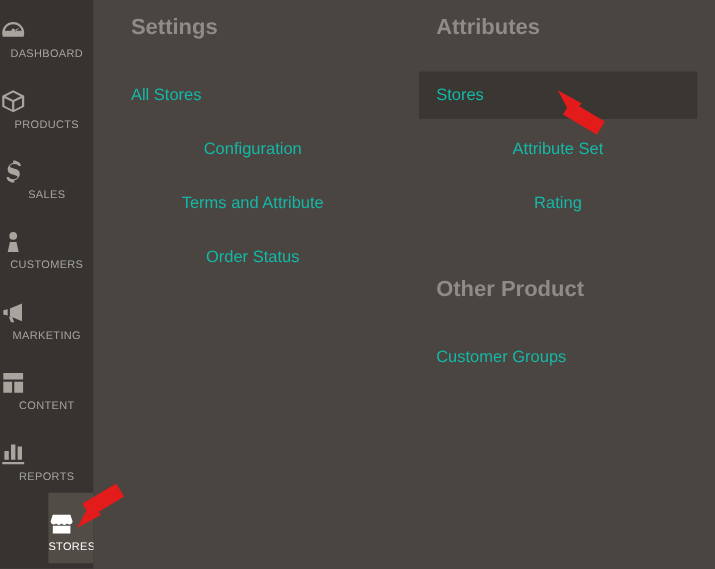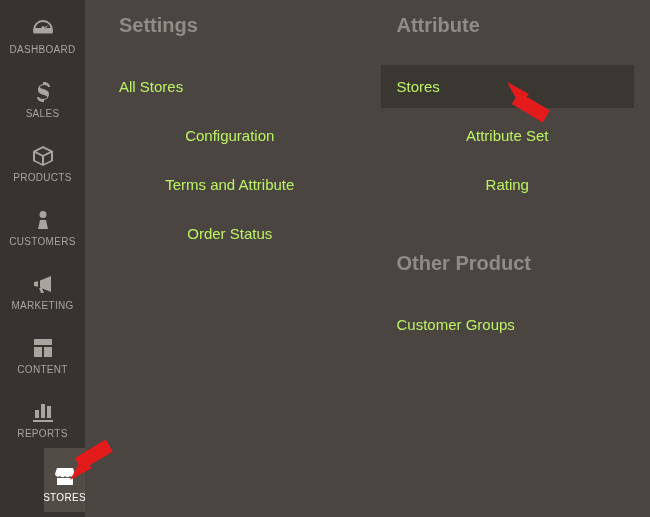--- a/index.html
+++ b/index.html
@@ -1,32 +1,32 @@
 <!DOCTYPE html>
 <html><head>
 <meta charset="utf-8">
 <style>
   * { box-sizing: border-box; margin: 0; padding: 0; }
   html, body { width: 650px; height: 517px; overflow: hidden; font-family: "Helvetica Neue", Arial, sans-serif; background: #4a4541; }
   .app { display: flex; height: 517px; }
   
   .sidebar { width: 85px; background: #363330; display: flex; flex-direction: column; }
-  .side-item { display: flex; flex-direction: column; align-items: center; justify-content: center; height: 64px; color: #a8a59f; cursor: pointer; padding-top: 6px; }
+  .side-item { display: flex; flex-direction: column; justify-content: center; height: 64px; color: #a8a59f; cursor: pointer; padding-top: 6px; }
   .side-item.active { background: #524c47; color: #fff; margin-left: 44px; }
   .side-item .icon { font-size: 22px; line-height: 22px; margin-bottom: 4px; }
   .side-item .icon svg { width: 24px; height: 24px; fill: currentColor; display: block; }
   .side-item .label { font-size: 10px; letter-spacing: 0.3px; text-transform: uppercase; text-align: center; }
 
   
   .panel { flex: 1; background: #4a4541; padding: 14px 16px 18px 34px; position: relative; }
   .columns { display: flex; gap: 40px; }
   .col { flex: 1; min-width: 0; }
   .section { margin-bottom: 46px; }
   .section h3 { color: #8f8b86; font-size: 20px; font-weight: 600; margin-bottom: 28px; }
-  .item { display: block; color: #bef264; font-size: 15px; padding: 13px 16px; margin-left: -16px; cursor: pointer; border-radius: 0; }
+  .item { display: block; color: #14b8a6; font-size: 15px; padding: 13px 16px; margin-left: -16px; cursor: pointer; border-radius: 0; }
   .item.highlight { background: #3a3632; }
   .item + .item { margin-top: 6px; text-align: center; }
 
   
   .arrow { position: absolute; pointer-events: none; }
   .arrow svg { display: block; }
 </style>
 </head>
 <body>
 
@@ -39,33 +39,33 @@
         <svg viewBox="0 0 24 24">
             <path d="M12 4a10 10 0 0 0-10 10 10 10 0 0 0 .6 3.4h18.8A10 10 0 0 0 22 14 10 10 0 0 0 12 4zm0 2a8 8 0 0 1 7.7 6H4.3A8 8 0 0 1 12 6zm0 4a1.5 1.5 0 1 0 0 3 1.5 1.5 0 0 0 0-3zm1.2 1.4 4.6-2.6-3.6 4.0z"></path>
           </svg>
       </span>
       <span class="label">DASHBOARD</span>
     </div>
 
     <div class="side-item">
       <span class="icon">
         <svg viewBox="0 0 24 24">
-            <path d="M12 2v2.07c-2.84.48-5 2.94-5 5.93 0 3.31 2.69 4 6 5 2.21.67 3 1 3 2s-1.79 2-4 2-4-.9-4-2H6c0 2.76 2.55 4.43 5 4.93V22h2v-2.07c2.84-.48 5-2.94 5-5.93 0-3.31-2.69-4-6-5-2.21-.67-3-1-3-2s1.79-2 4-2 4 .9 4 2h2c0-2.76-2.55-4.43-5-4.93V2z"></path>
+            <path d="M12 2 2 7v10l10 5 10-5V7zm0 2.2 6.8 3.4L12 11 5.2 7.6zM4 9.1l7 3.5v7.1l-7-3.5zm16 0v7.1l-7 3.5v-7.1z"></path>
           </svg>
       </span>
-      <span class="label">SALES</span>
+      <span class="label">PRODUCTS</span>
     </div>
 
     <div class="side-item">
       <span class="icon">
         <svg viewBox="0 0 24 24">
-            <path d="M12 2 2 7v10l10 5 10-5V7zm0 2.2 6.8 3.4L12 11 5.2 7.6zM4 9.1l7 3.5v7.1l-7-3.5zm16 0v7.1l-7 3.5v-7.1z"></path>
+            <path d="M12 2v2.07c-2.84.48-5 2.94-5 5.93 0 3.31 2.69 4 6 5 2.21.67 3 1 3 2s-1.79 2-4 2-4-.9-4-2H6c0 2.76 2.55 4.43 5 4.93V22h2v-2.07c2.84-.48 5-2.94 5-5.93 0-3.31-2.69-4-6-5-2.21-.67-3-1-3-2s1.79-2 4-2 4 .9 4 2h2c0-2.76-2.55-4.43-5-4.93V2z"></path>
           </svg>
       </span>
-      <span class="label">PRODUCTS</span>
+      <span class="label">SALES</span>
     </div>
 
     <div class="side-item">
       <span class="icon">
         <svg viewBox="0 0 24 24">
             <path d="M12 3a3.5 3.5 0 1 1 0 7 3.5 3.5 0 0 1 0-7zm-3 9h6l2 9H7z"></path>
           </svg>
       </span>
       <span class="label">CUSTOMERS</span>
     </div>
@@ -116,21 +116,21 @@
           <h3>Settings</h3>
           <a class="item">All Stores</a>
           <a class="item">Configuration</a>
           <a class="item">Terms and Attribute</a>
           <a class="item">Order Status</a>
         </div>
       </div>
 
       <div class="col">
         <div class="section">
-          <h3>Attribute</h3>
+          <h3>Attributes</h3>
           <a class="item highlight">Stores</a>
           <a class="item">Attribute Set</a>
           <a class="item">Rating</a>
         </div>
         <div class="section">
           <h3>Other Product</h3>
           <a class="item">Customer Groups</a>
         </div>
       </div>
 

